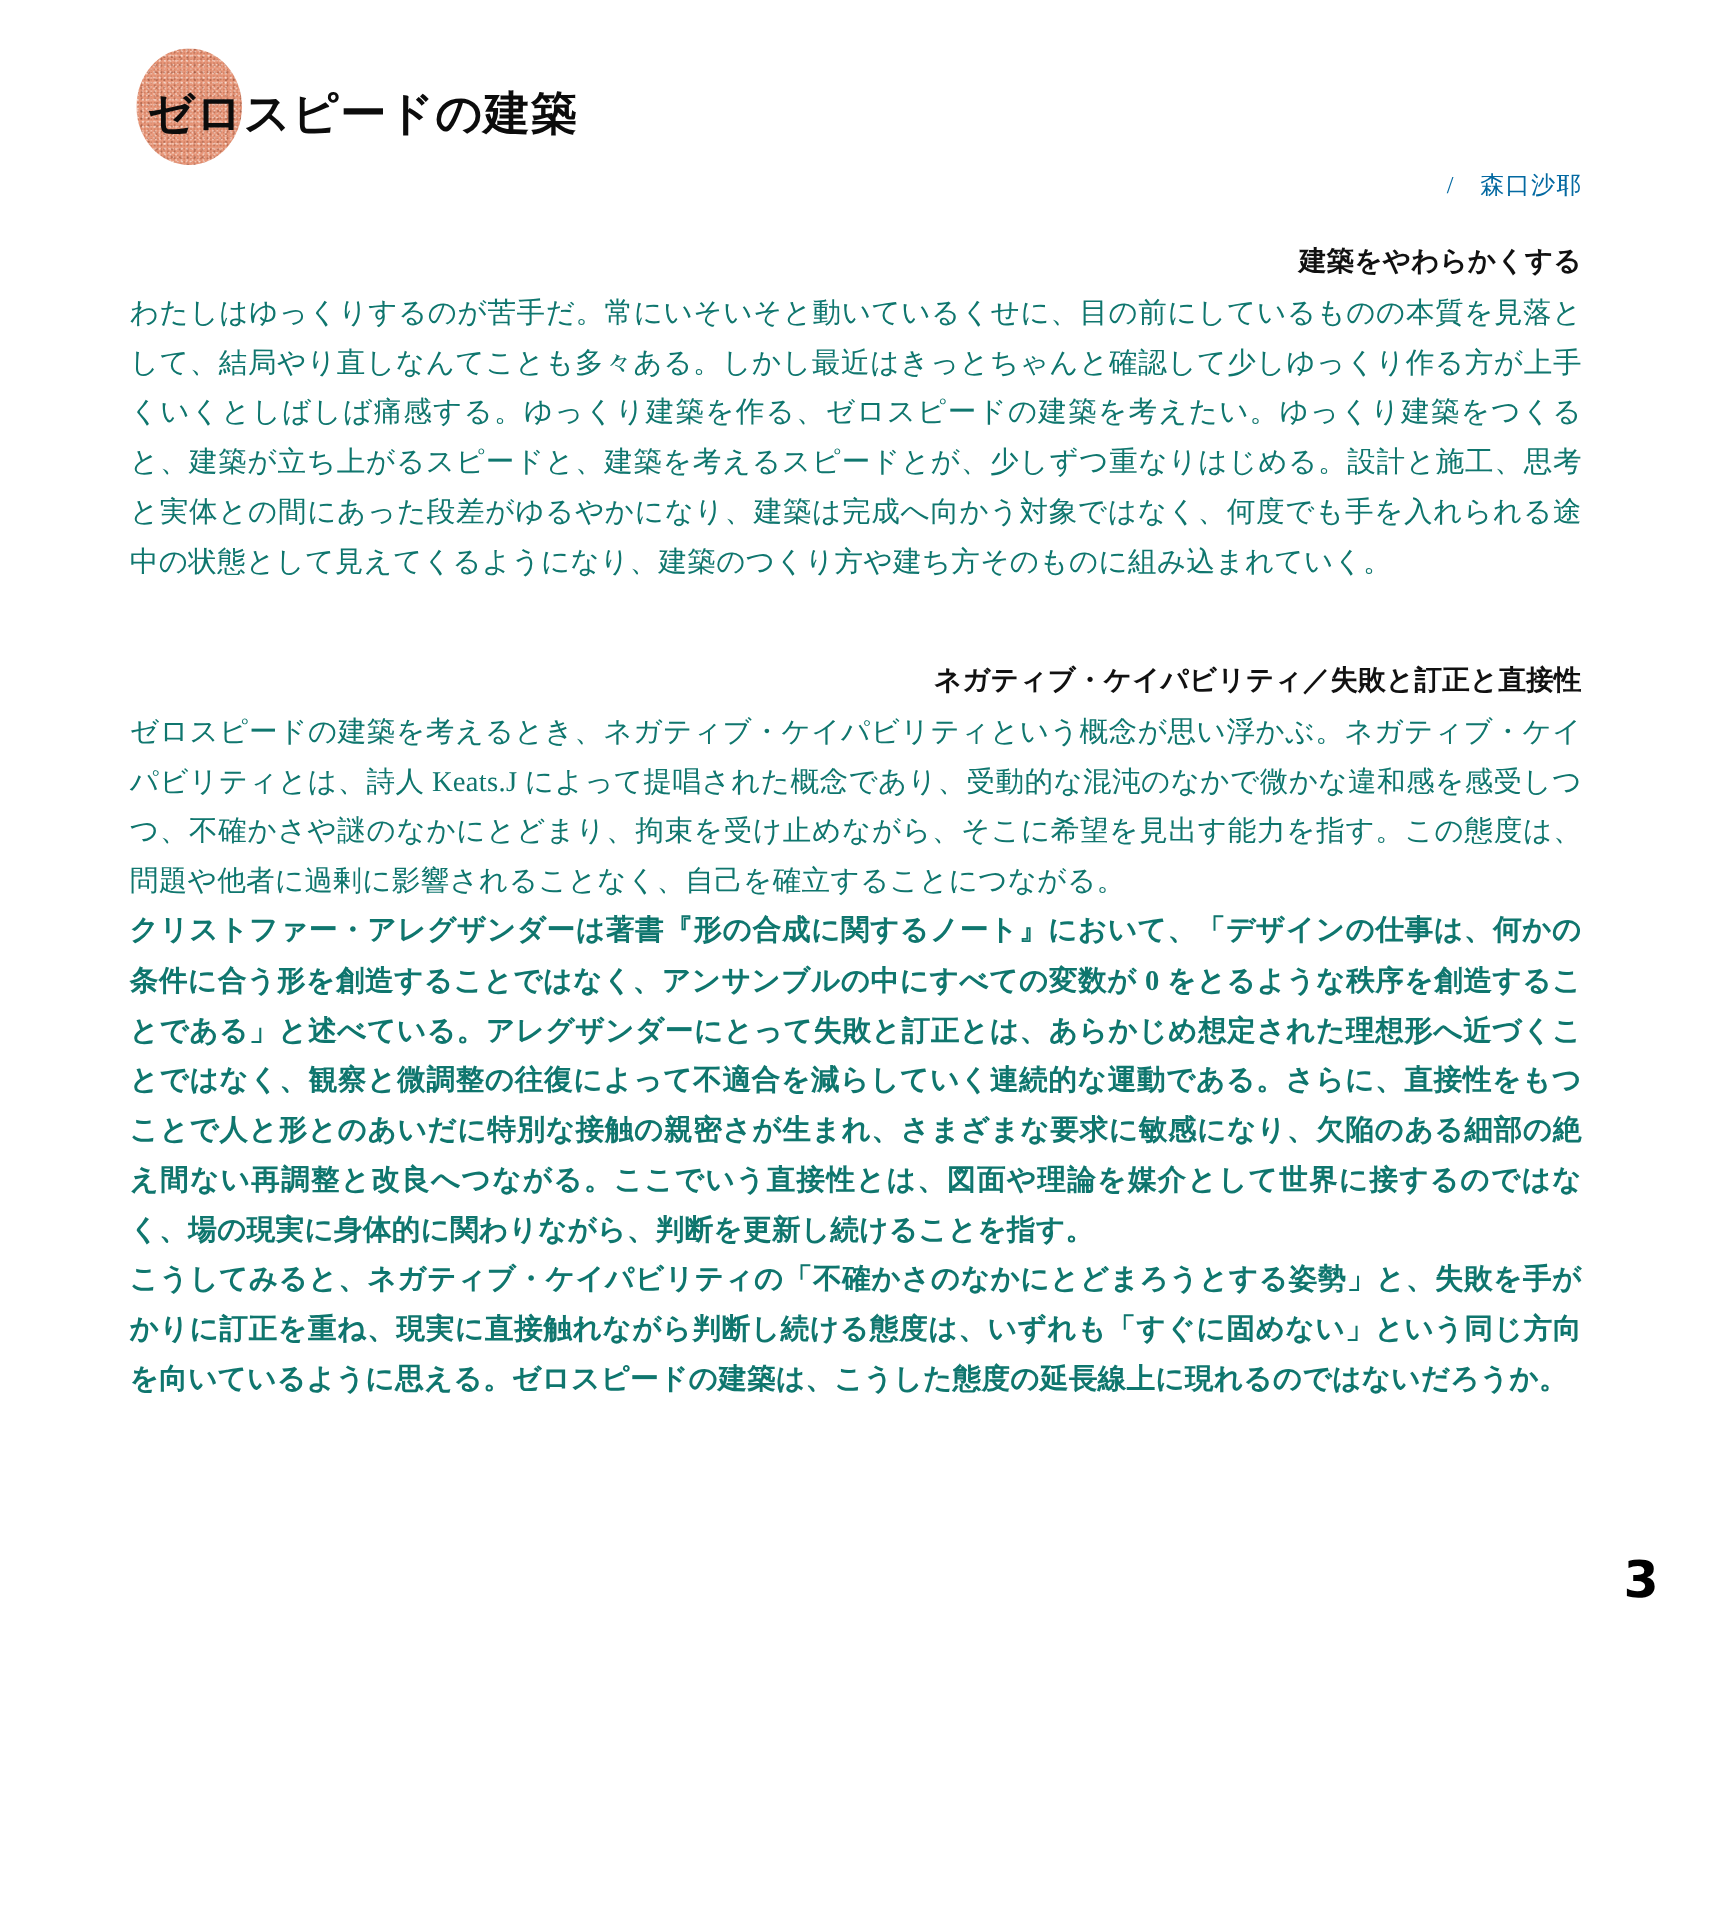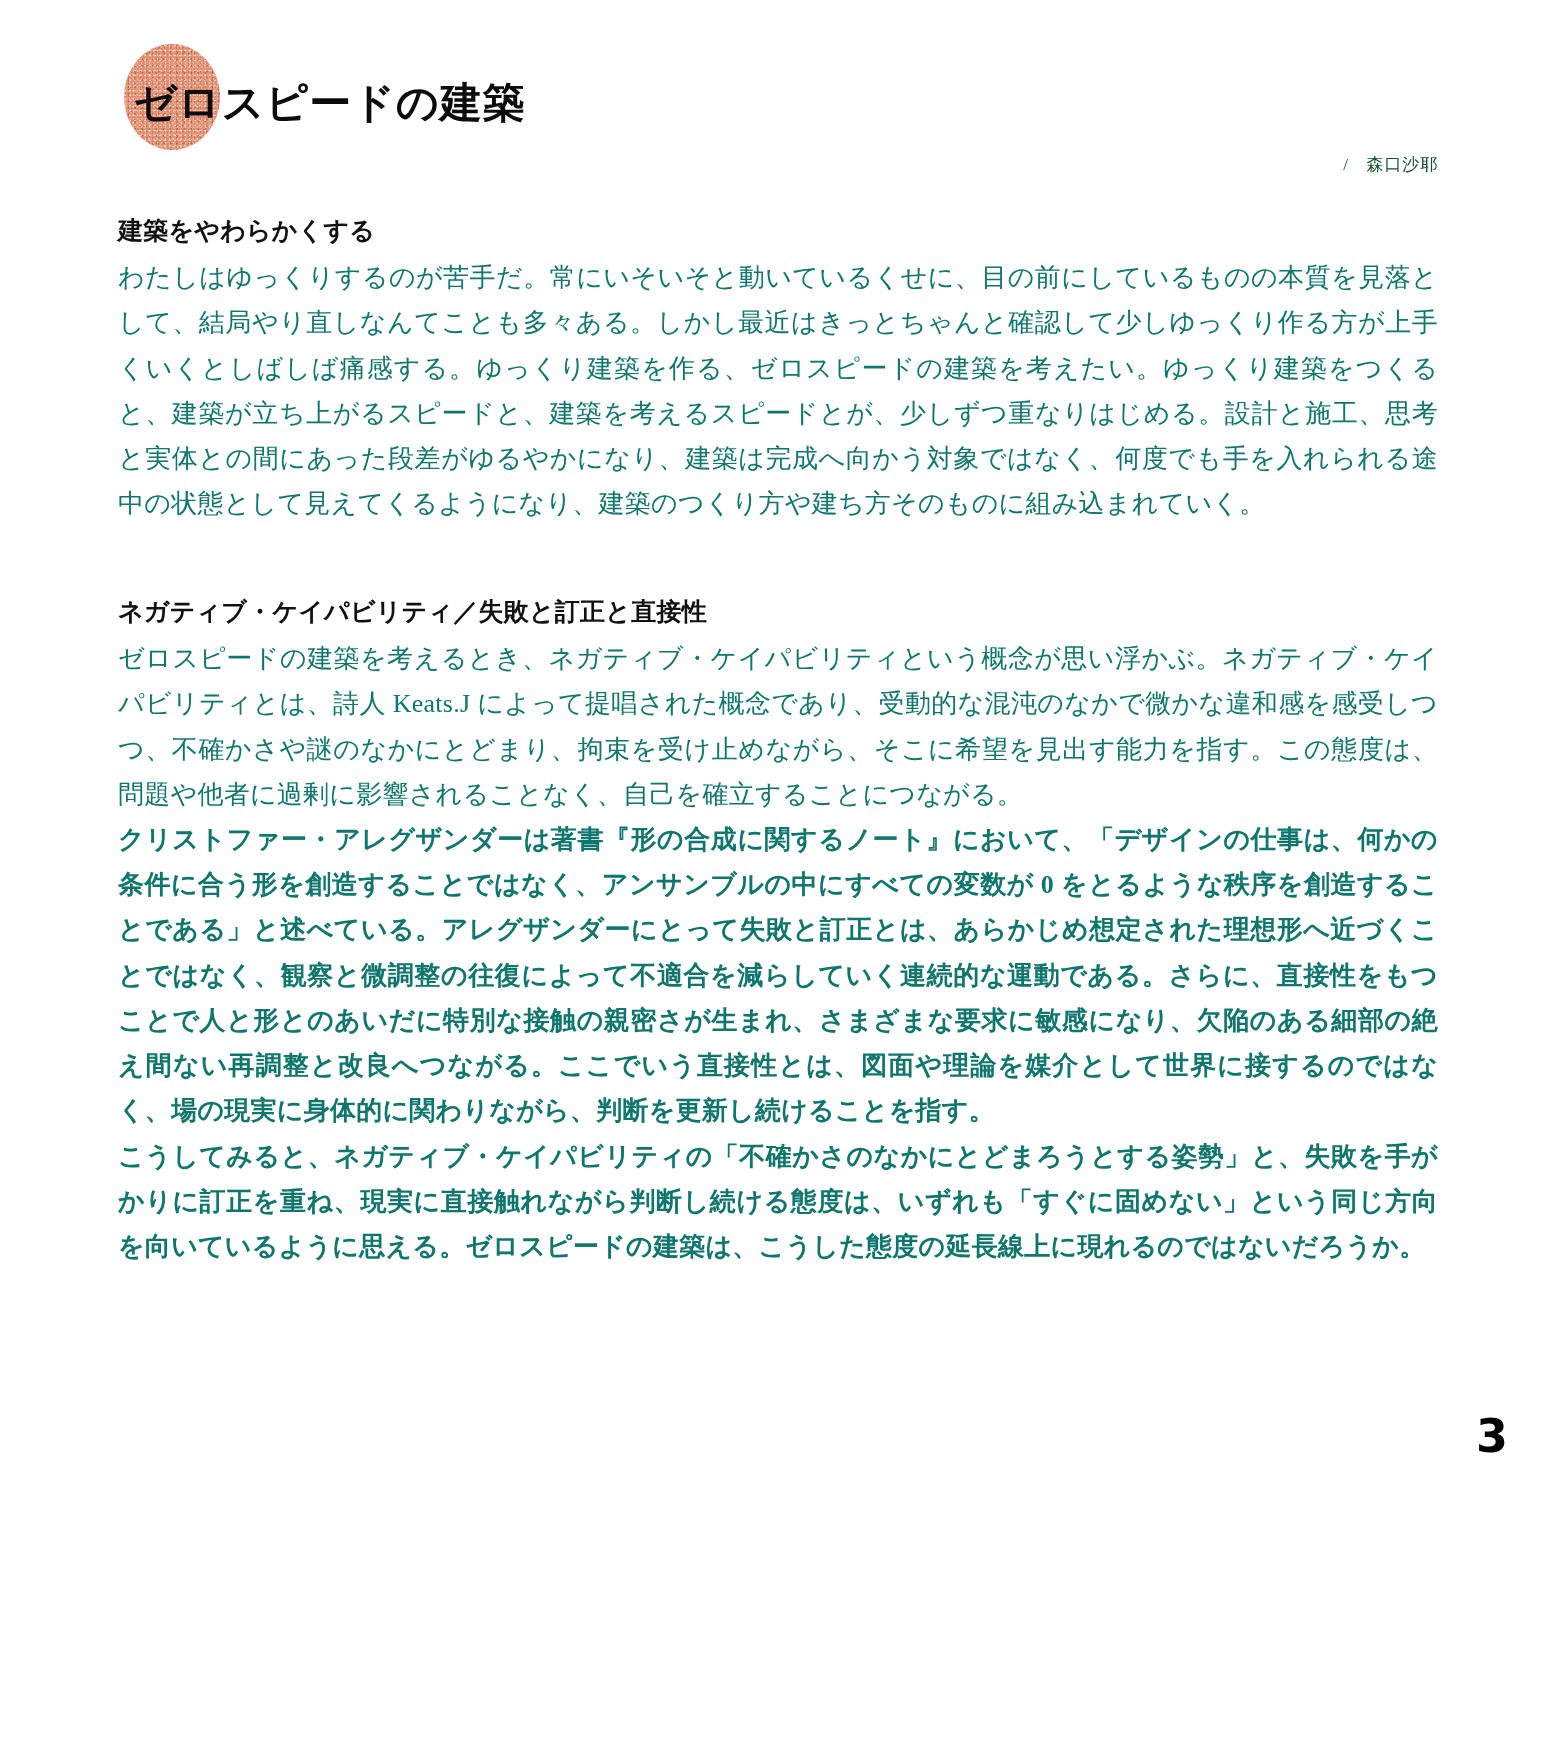--- a/index.html
+++ b/index.html
@@ -58,44 +58,45 @@
     line-height: 1.18;
     letter-spacing: 0.02em;
     color: #0c0c0c;
   }
 
   .byline {
     position: relative;
     z-index: 2;
     margin: 26px 0 0 0;
     text-align: right;
-    font-size: 17px;
+    font-size: 22px;
     line-height: 1.3;
     letter-spacing: 0.05em;
-    color: #14532d;
+    color: #0369a1;
     font-weight: 400;
   }
 
   
   .content {
     margin: 36px 128px 0 118px;
   }
 
   .section { margin: 0; }
 
   .section + .section { margin-top: 66px; }
 
   .section-heading {
     margin: 0 0 6px 0;
     font-family: "DejaVu Sans", "Liberation Sans", sans-serif;
     font-weight: 700;
     font-size: 25px;
     line-height: 1.5;
     letter-spacing: 0.01em;
     color: #111111;
+    text-align: right;
   }
 
   .para {
     margin: 0;
     font-size: 26px;
     line-height: 1.74;
     letter-spacing: 0.01em;
     text-align: justify;
     text-justify: inter-character;
     color: #0f766e;

